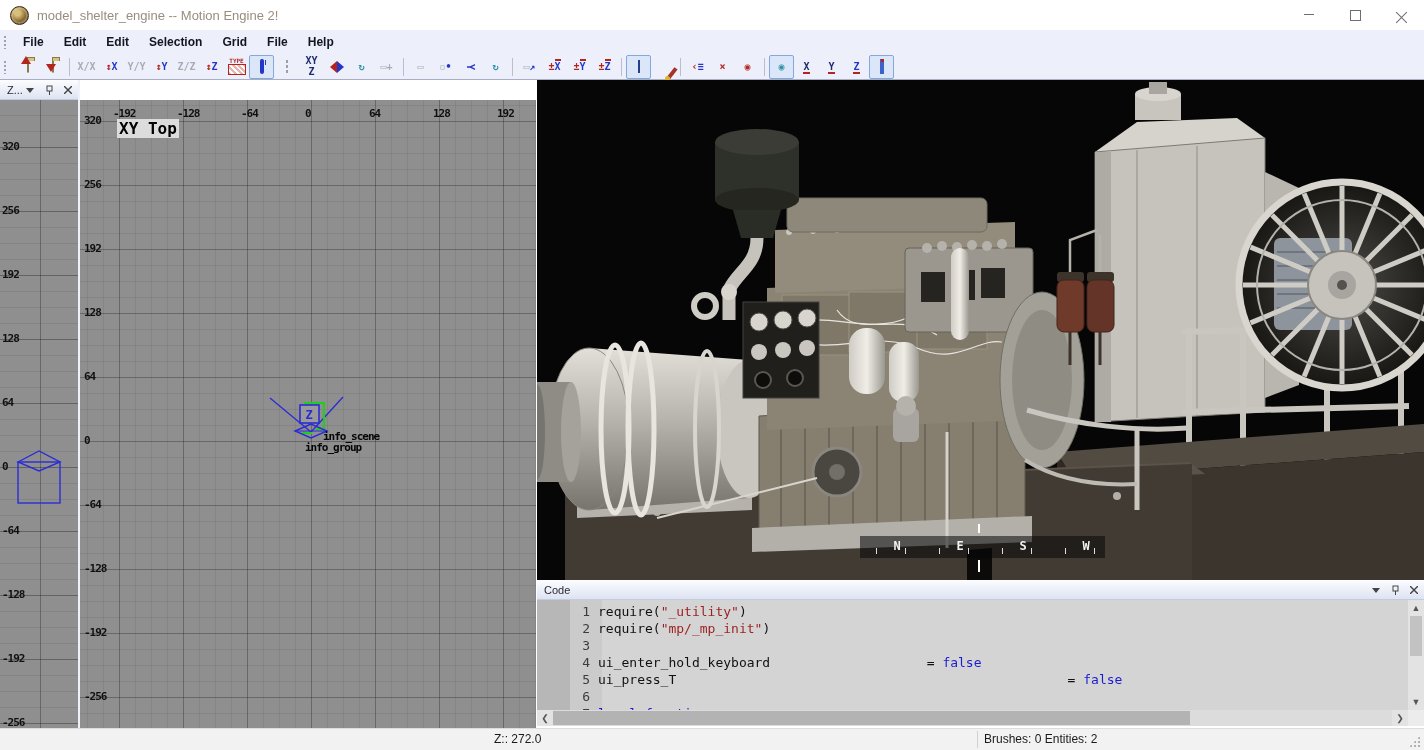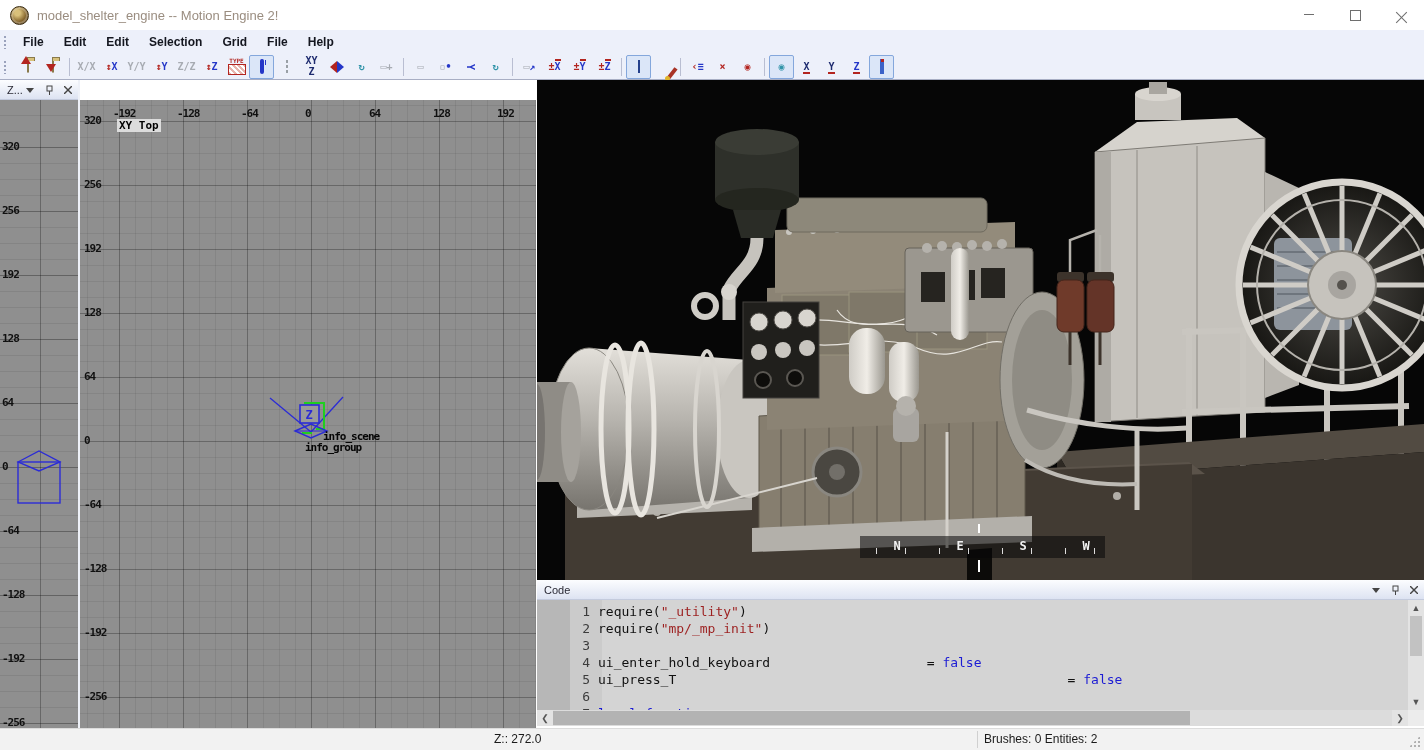--- a/index.html
+++ b/index.html
@@ -74,21 +74,21 @@
   #xy-body{position:absolute;left:80px;top:100px;width:456px;height:628px;
     background-image:
       linear-gradient(to right,rgba(0,0,0,.22) 1px,transparent 1px),
       linear-gradient(to bottom,rgba(0,0,0,.22) 1px,transparent 1px),
       linear-gradient(to right,rgba(0,0,0,.07) 1px,transparent 1px),
       linear-gradient(to bottom,rgba(0,0,0,.07) 1px,transparent 1px);
     background-size:64px 64px,64px 64px,16px 16px,16px 16px;
     background-position:39px 0,0 21px,7px 0,0 5px;}
   #panel-splitter{position:absolute;left:78px;top:80px;width:2px;height:648px;background:#eef1f8;}
   .ruler-num{position:absolute;font-family:"DejaVu Sans Mono",monospace;font-weight:bold;font-size:11px;letter-spacing:-1px;color:#101010;}
-  #xy-viewlabel{position:absolute;left:37px;top:19px;background:#dcdcdc;padding:0 2px;font-family:"DejaVu Sans Mono",monospace;font-weight:bold;font-size:11px;color:#000;}
+  #xy-viewlabel{position:absolute;left:37px;top:19px;background:#dcdcdc;padding:0 2px;font-family:"DejaVu Sans Mono",monospace;font-weight:bold;font-size:16px;color:#000;}
   .ent-label{font-family:"DejaVu Sans Mono",monospace;font-weight:bold;font-size:11px;fill:#050505;letter-spacing:-1px;}
   
   #viewport{position:absolute;left:537px;top:80px;width:887px;height:500px;background:#060606;}
   #compass{position:absolute;left:323px;top:456px;width:245px;height:22px;background:rgba(8,8,8,.55);}
   .compass-letter{position:absolute;top:3px;transform:translateX(-50%);color:#f2f2f2;font-size:12px;font-weight:bold;font-family:"DejaVu Sans Mono",monospace;}
   .compass-tick{position:absolute;top:12px;width:1px;height:6px;background:rgba(255,255,255,.85);}
   .compass-dash{position:absolute;width:2px;background:#fff;}
   
   #code-header{left:537px;top:580px;width:887px;text-align:center;}
   #code-body{position:absolute;left:537px;top:600px;width:871px;height:110px;background:#d4d4d4;overflow:hidden;padding-top:3px;box-sizing:border-box;}

